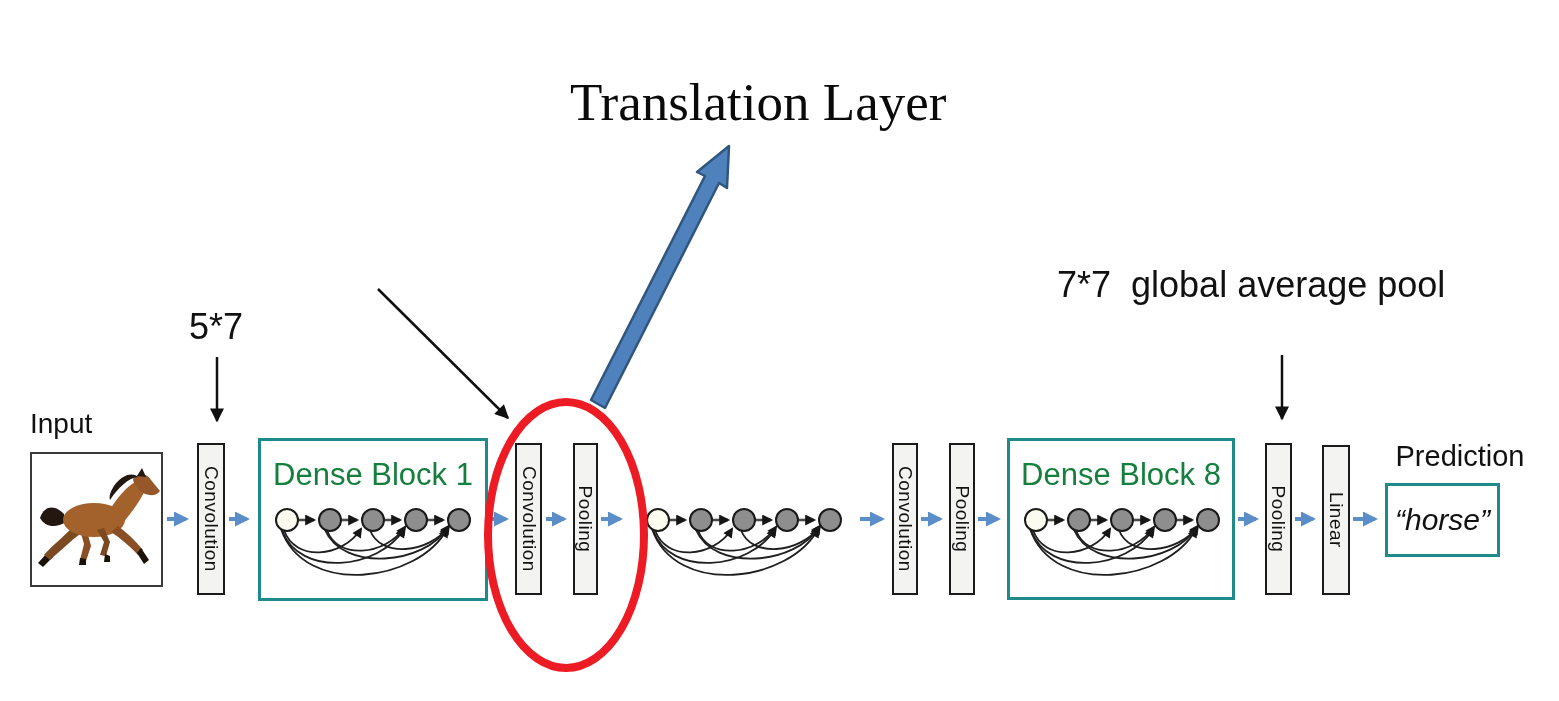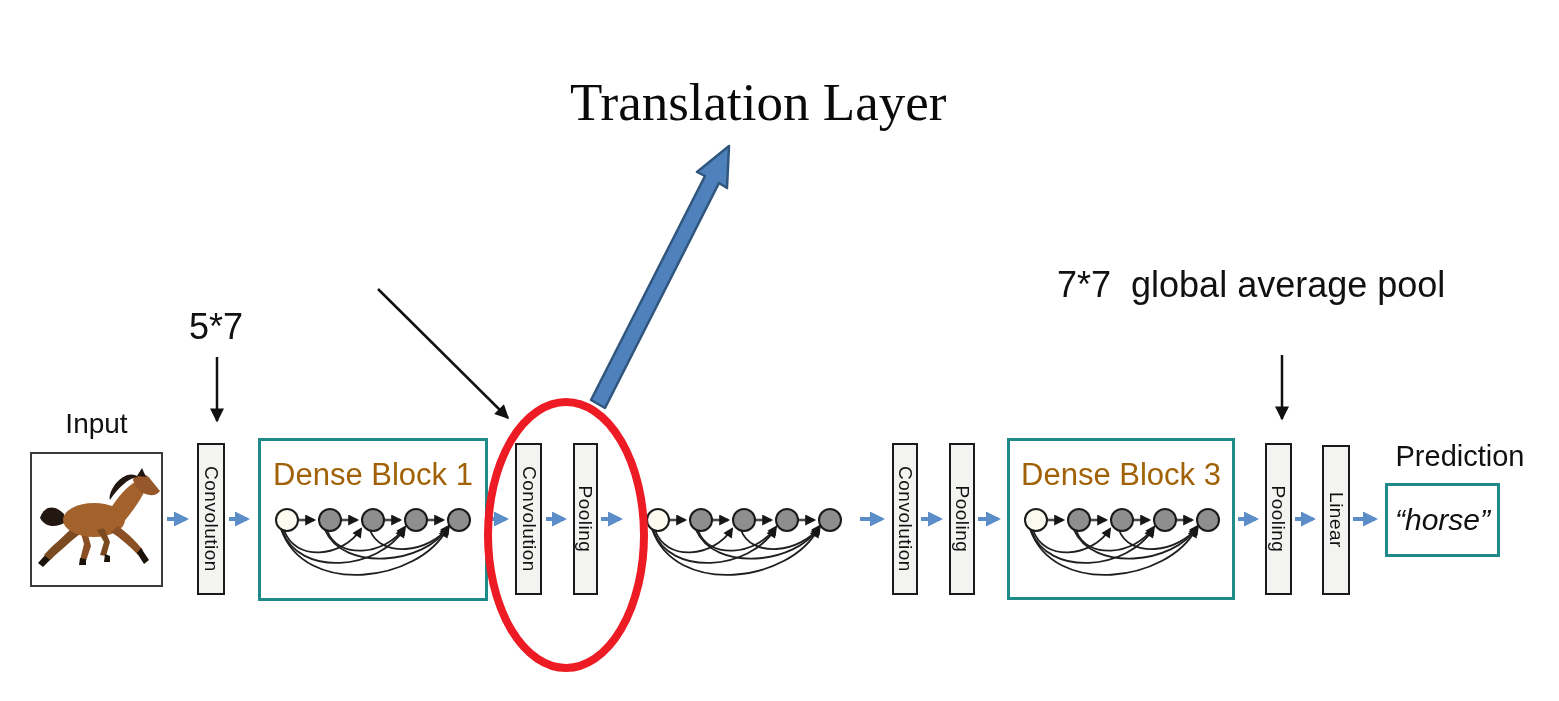--- a/index.html
+++ b/index.html
@@ -11,29 +11,29 @@
   .title {
     left:570px; top:72px; font-family:"Liberation Serif", serif;
     font-size:53px; color:#0a0a0a; white-space:nowrap;
   }
   .conv1x1 {
     left:283px; top:232px; font-family:"Liberation Serif", serif;
     font-size:46px; font-weight:bold; color:#E90F0F; white-space:nowrap;
   }
   .k77 { left:189px; top:306px; font-size:36px; }
   .gap-label { left:1057px; top:264px; font-size:36px; white-space:pre; }
-  .input-label { left:30px; top:408px; width:133px; text-align:center; font-size:28px; }
+  .input-label { left:30px; top:408px; width:133px; text-align:left; font-size:28px; }
   .img-box { left:30px; top:452px; width:133px; height:135px; background:#fff; border:2px solid #3a3a3a; box-sizing:border-box; }
   .vbox {
     background:#F3F3F1; border:2.5px solid #1a1a1a; box-sizing:border-box;
     display:flex; align-items:center; justify-content:center;
   }
   .vtext { transform:rotate(90deg); white-space:nowrap; font-size:19px; letter-spacing:0.5px; color:#111; }
   .dblock { background:#ffffff; border:3px solid #1F8A8A; box-sizing:border-box; }
-  .dtitle { position:absolute; left:0; right:0; top:16px; text-align:center; font-size:31px; color:#a16207; }
+  .dtitle { position:absolute; left:0; right:0; top:16px; text-align:center; font-size:31px; color:#15803d; }
   .pred-label { left:1390px; top:440px; width:140px; text-align:center; font-size:29px; }
   .pred-box {
     left:1385px; top:483px; width:115px; height:74px; background:#fff;
     border:3px solid #1F8A8A; box-sizing:border-box;
     display:flex; align-items:center; justify-content:center;
   }
   .pred-val { font-style:italic; font-size:30px; }
   .overlay { position:absolute; left:0; top:0; width:1559px; height:701px; pointer-events:none; }
 </style>
 </head>
@@ -67,21 +67,21 @@
     <span class="vtext">Pooling</span>
   </div>
   <div class="abs vbox" style="left:1322px; top:445px; width:28px; height:150px;">
     <span class="vtext">Linear</span>
   </div>
 
   <div class="abs dblock" style="left:258px; top:438px; width:230px; height:163px;">
     <div class="dtitle">Dense Block 1</div>
   </div>
   <div class="abs dblock" style="left:1007px; top:438px; width:228px; height:162px;">
-    <div class="dtitle">Dense Block 3</div>
+    <div class="dtitle">Dense Block 8</div>
   </div>
 
   <div class="abs pred-box">
     <span class="pred-val">“horse”</span>
   </div>
   <div class="abs pred-label">Prediction</div>
 
   <svg class="overlay" viewBox="0 0 1559 701">
     <defs>
       <marker id="mh-blue" viewBox="0 0 10 10" refX="8" refY="5" markerWidth="17" markerHeight="15" markerUnits="userSpaceOnUse" orient="auto">

